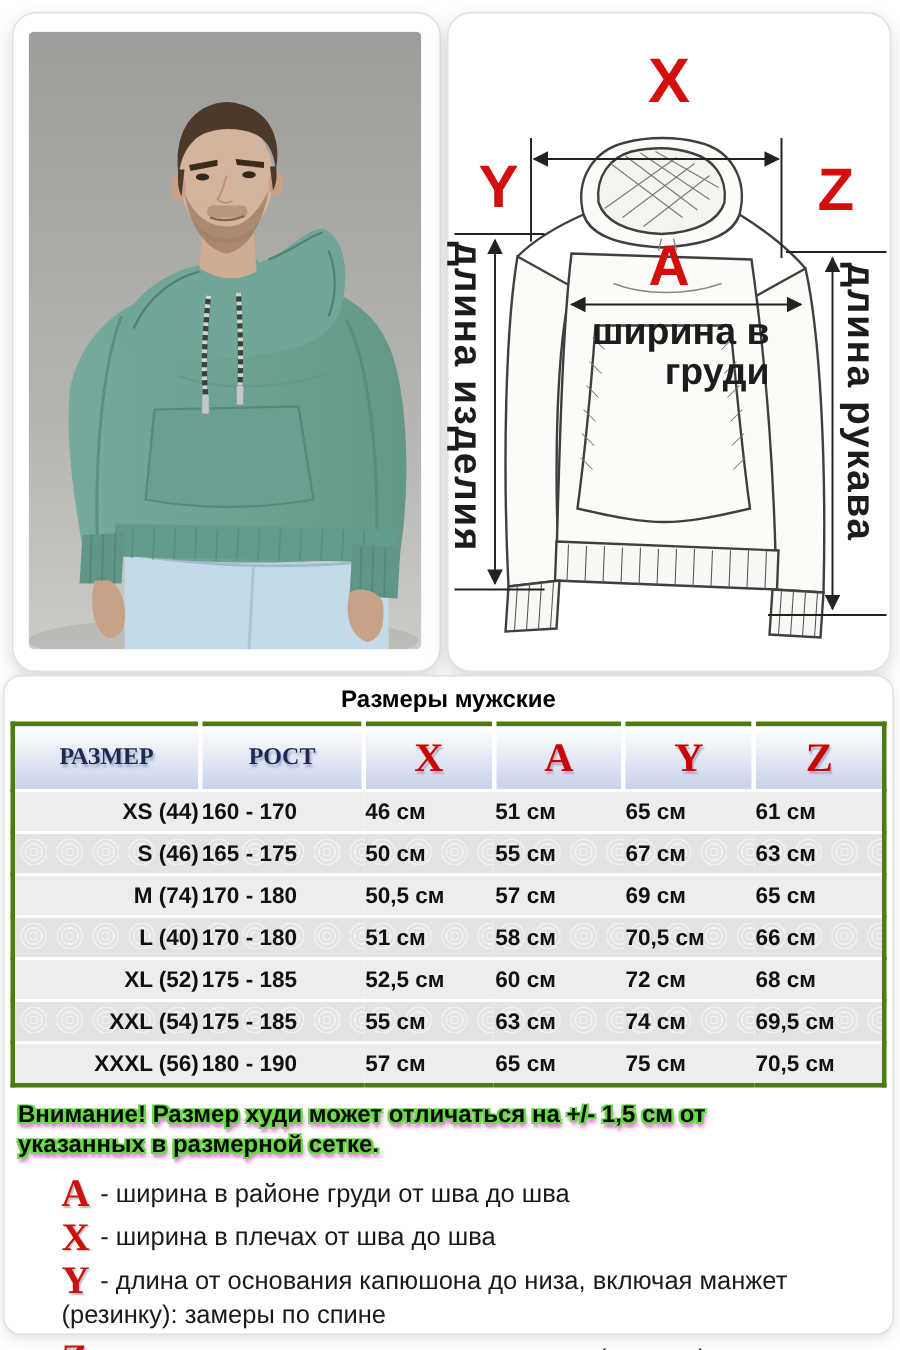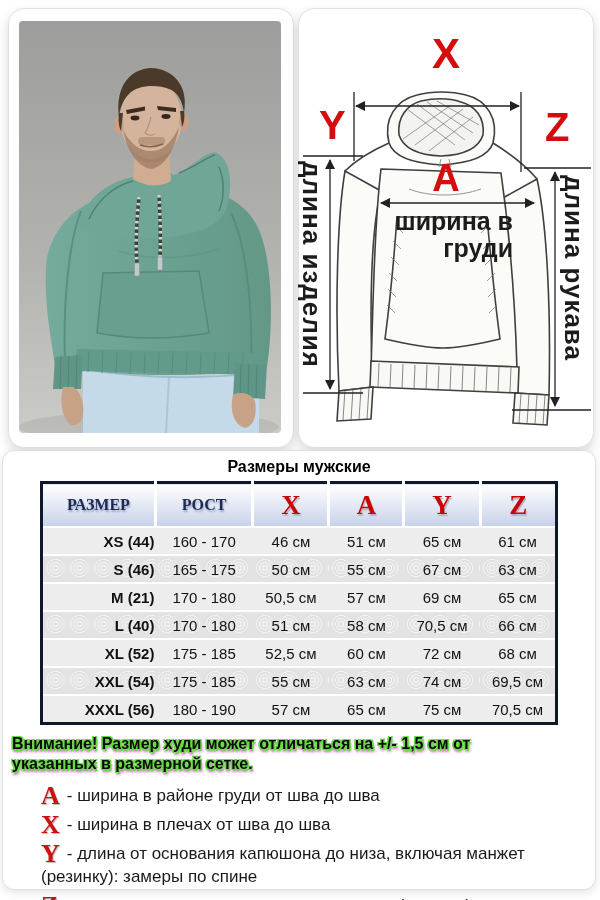--- a/index.html
+++ b/index.html
@@ -28,33 +28,34 @@
   .v-label{position:absolute;writing-mode:vertical-rl;font-size:26px;font-weight:bold;
            color:#1c1c1c;letter-spacing:1px;}
   #dg-y-side{left:-3px;top:152px;height:236px;}
   #dg-z-side{left:259px;top:166px;height:240px;}
 
   
   .size-section{position:absolute;left:2px;top:450px;width:594px;height:440px;
                 background:#fff;border:1px solid #e0e0e0;border-radius:12px;
                 box-shadow:0 3px 8px rgba(0,0,0,.10);box-sizing:border-box;}
   .size-title{text-align:center;font-size:16px;font-weight:bold;color:#000;margin:7px 0 5px;}
-  table.size-table{border-collapse:collapse;margin:0 auto;width:518px;border:3px solid #0f172a;}
+  table.size-table{border-collapse:collapse;margin:0 auto;width:584px;border:3px solid #4d7c0f;}
   table.size-table th{
     background:linear-gradient(#ffffff,#c7d1e9);
     height:40px;font-family:"Liberation Serif", serif;font-weight:bold;
     color:#1e2a52;font-size:16px;text-shadow:1px 2px 2px #9aa7c9;
     border-right:3px solid #fff;border-bottom:2px solid #fff;text-align:center;
   }
   table.size-table th:last-child{border-right:none;}
   table.size-table th.letter{color:#c90404;font-size:27px;font-style:normal;
     text-shadow:1px 2px 1px #b2b2c6;}
   table.size-table td{
-    height:24px;font-size:15px;color:#111;text-align:center;border-top:2px solid #fff;
+    height:24px;font-size:15px;color:#111;border-top:2px solid #fff;
     background:#ededed;
+    font-weight:bold;
   }
   table.size-table tr.patterned td{
     background-color:#e3e3e3;
     background-image:radial-gradient(circle at center,
       rgba(255,255,255,0) 0 2px, rgba(255,255,255,.55) 2px 3px,
       rgba(255,255,255,0) 3px 5px, rgba(255,255,255,.55) 5px 6px,
       rgba(255,255,255,0) 6px 8px, rgba(255,255,255,.55) 8px 9px,
       rgba(255,255,255,0) 9px);
     background-size:24px 24px;
   }
@@ -306,21 +307,21 @@
       </tr>
       <tr class="patterned">
         <td class="size">S (46)</td>
         <td>165 - 175</td>
         <td>50 см</td>
         <td>55 см</td>
         <td>67 см</td>
         <td>63 см</td>
       </tr>
       <tr>
-        <td class="size">M (21)</td>
+        <td class="size">M (74)</td>
         <td>170 - 180</td>
         <td>50,5 см</td>
         <td>57 см</td>
         <td>69 см</td>
         <td>65 см</td>
       </tr>
       <tr class="patterned">
         <td class="size">L (40)</td>
         <td>170 - 180</td>
         <td>51 см</td>

